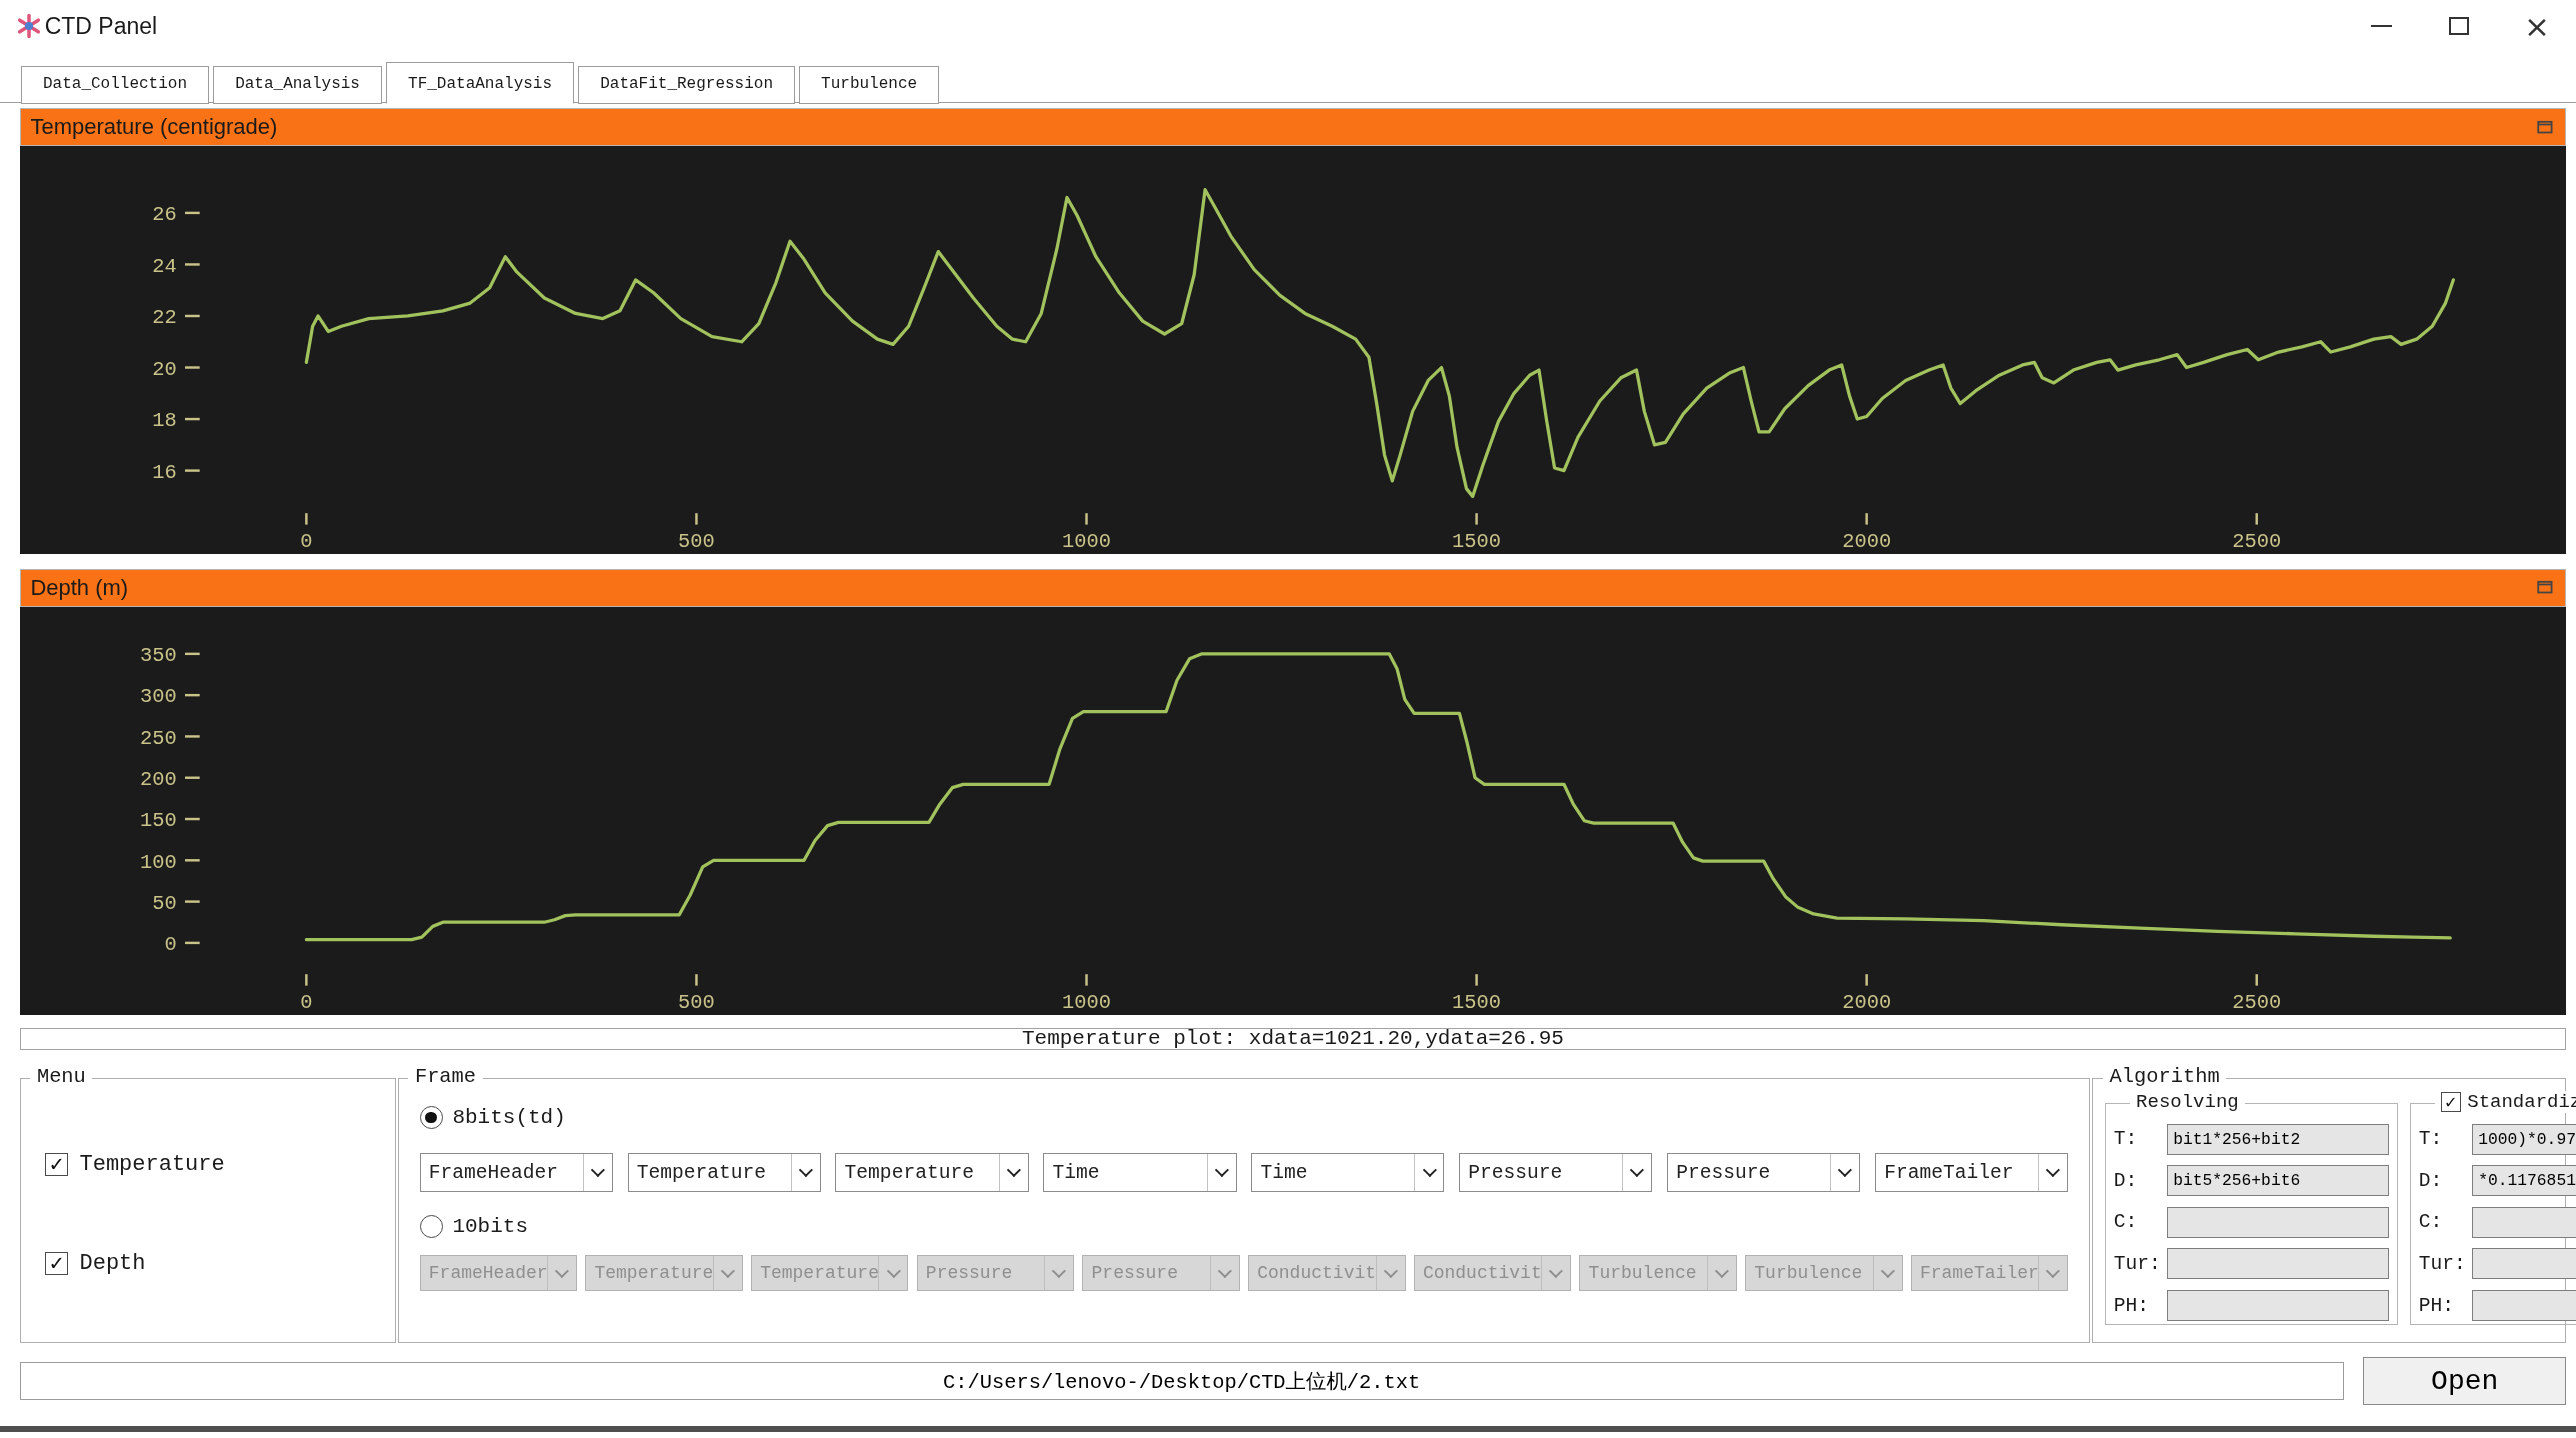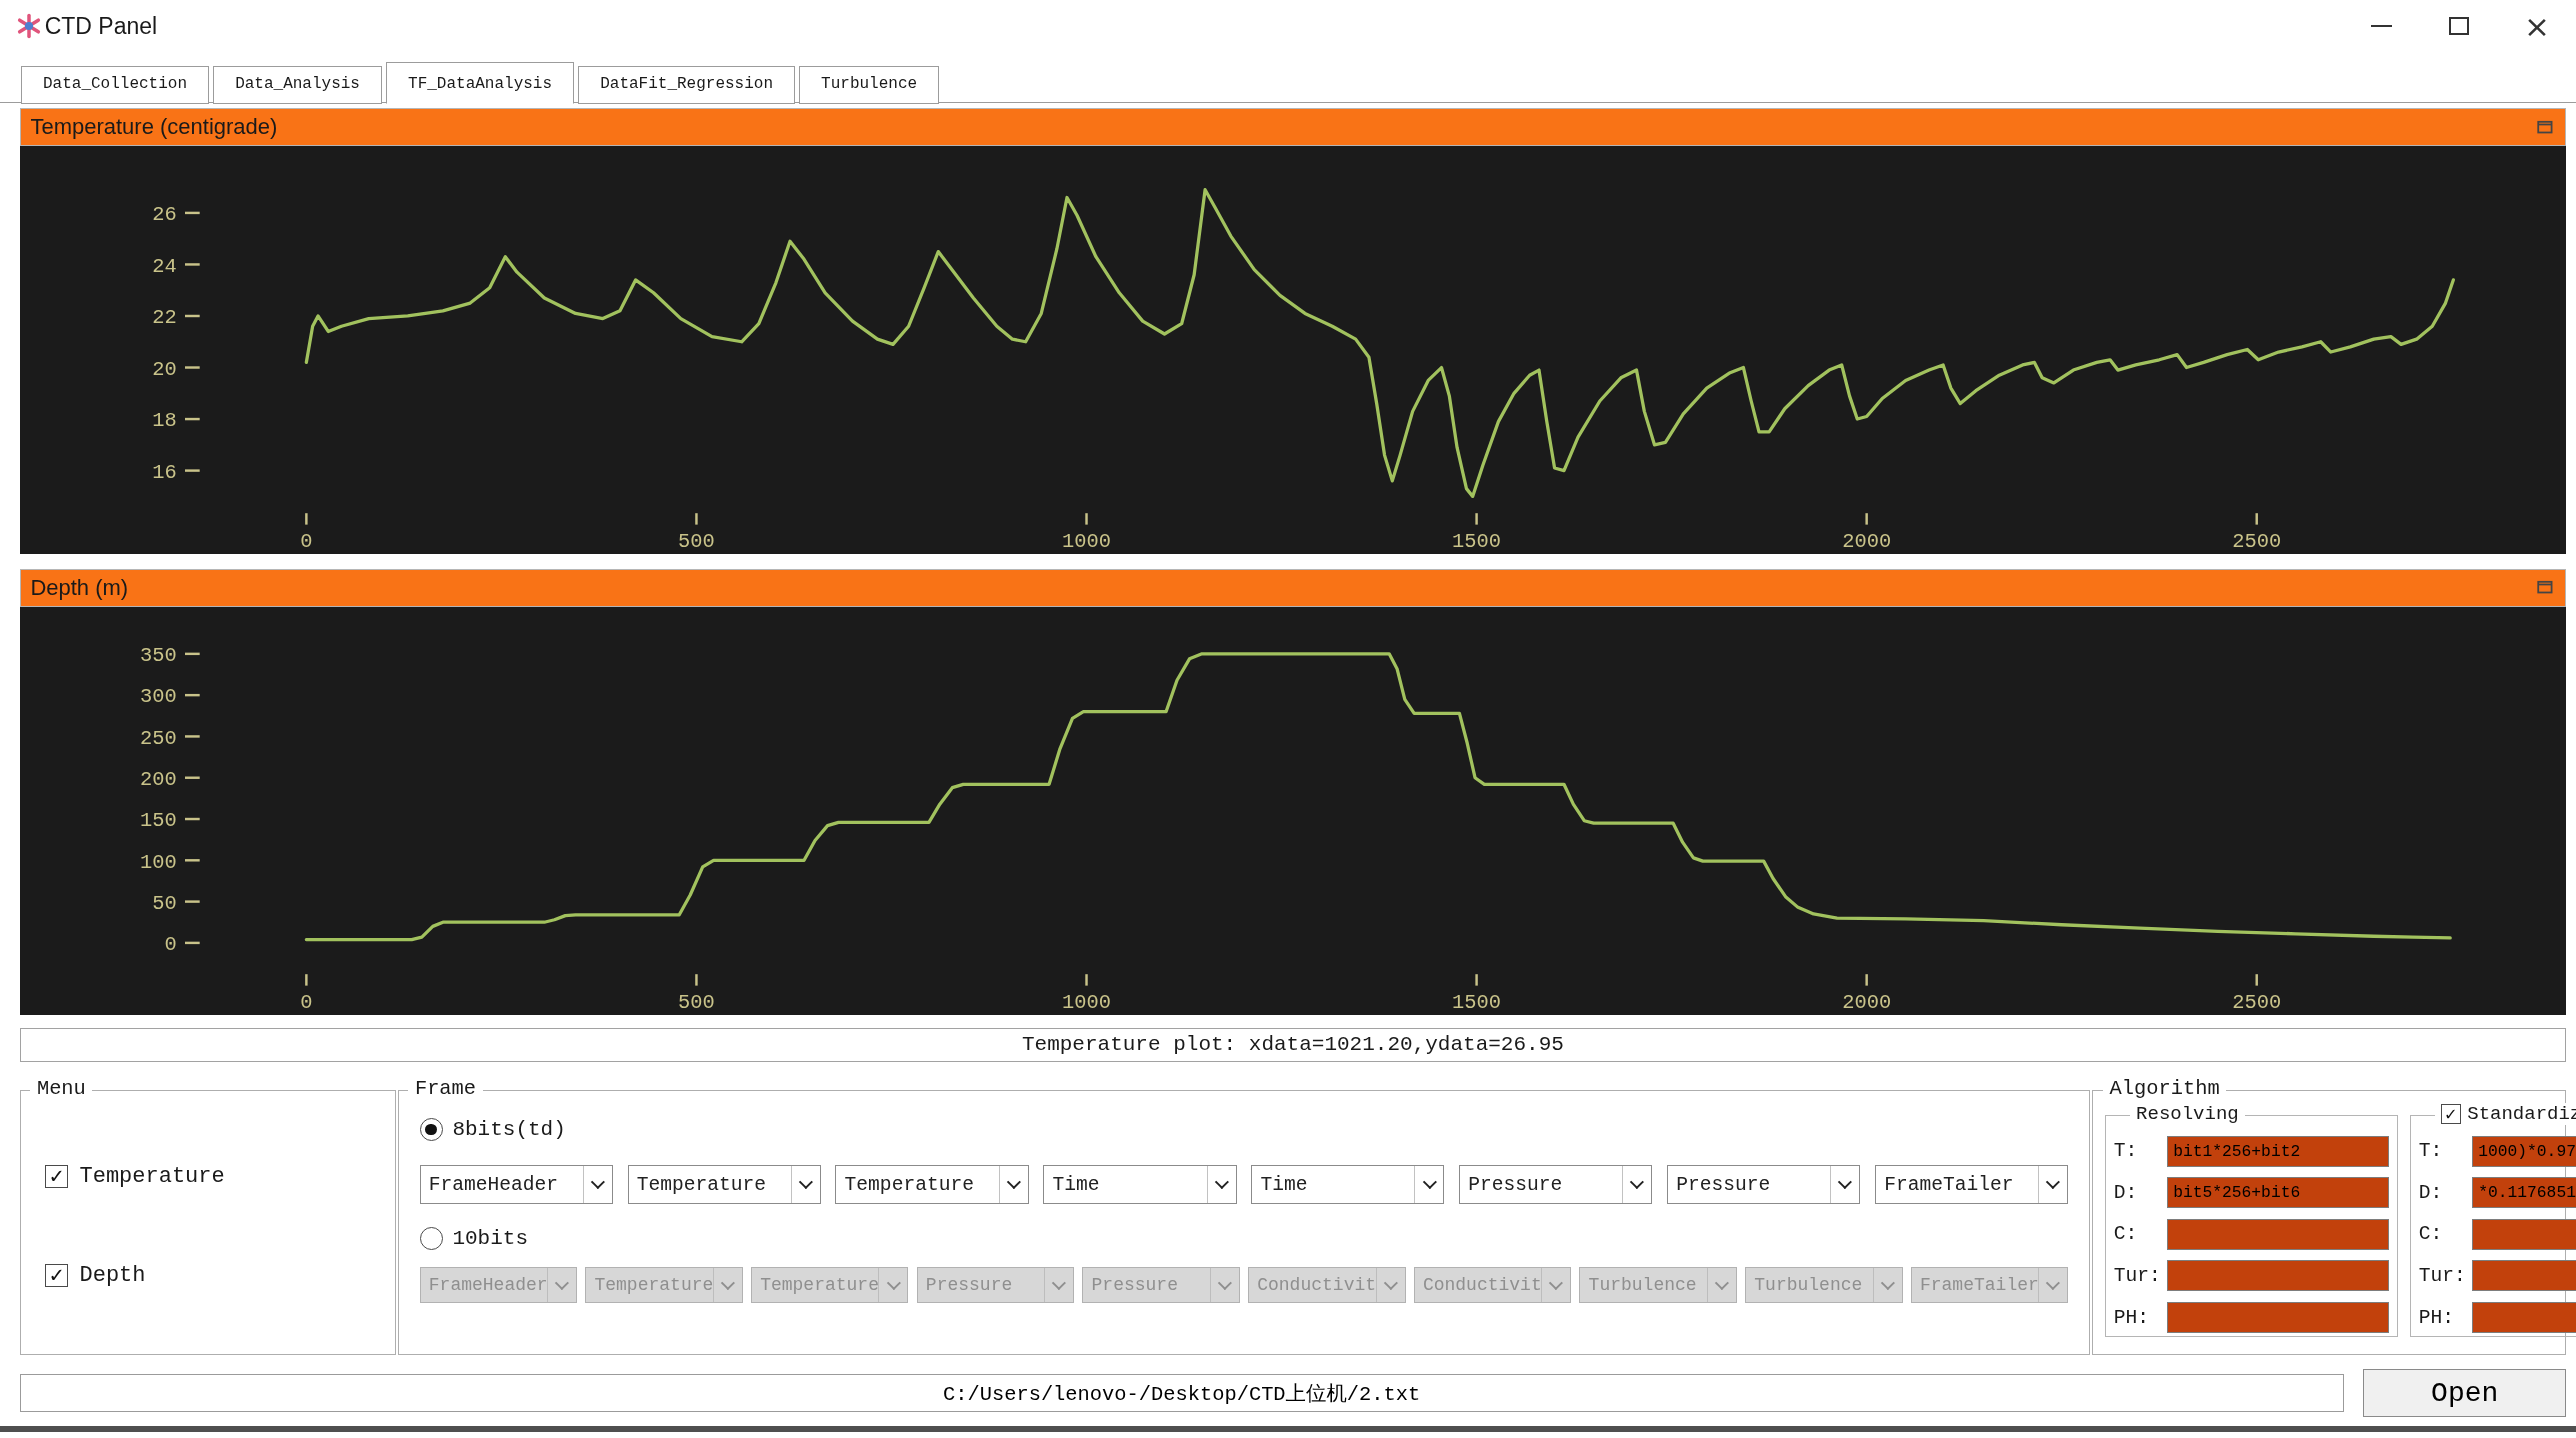--- a/index.html
+++ b/index.html
@@ -26,21 +26,21 @@
   
   .main { padding:4.9px 9.8px 0 19.6px; }
 
   .dock { margin-bottom:14.7px; }
   .dock-header { height:38px; background:#f97316; border:1.6px solid #b6b6b6; display:flex; align-items:center;
                  padding:0 9.8px; font-family:"Liberation Sans", sans-serif; font-size:22px;text-align:right; }
   .dock-float { margin-left:auto; display:inline-flex; cursor:default; }
   .chart-wrap { background:#1b1b1b; height:408px; width:100%; }
   .chart-wrap svg { width:100%; height:100%; display:block; }
 
-  .status-bar { border:1.6px solid #a2a2a2; height:34px; margin-top:13px; background:#ffffff;
+  .status-bar { border:1.6px solid #a2a2a2; height:22px; margin-top:13px; background:#ffffff;
                 display:flex; align-items:center; justify-content:center; font-size:21px; }
 
   
   .groups { display:flex; gap:2px; margin-top:28px; height:265px; }
   .groupbox { border:1.6px solid #aeaeae; position:relative; background:#ffffff; }
   .gtitle { position:absolute; top:-14px; left:9.8px; background:#ffffff; padding:0 6.5px; font-size:20.4px; }
   .menu-group { width:376px; }
   .frame-group { flex:1; }
   .algo-group { width:474px; }
 
@@ -68,21 +68,21 @@
   .chev { width:9.8px; height:9.8px; border-right:2.5px solid currentColor; border-bottom:2.5px solid currentColor;
           transform:rotate(45deg); margin-top:-4.9px; }
   .combo.disabled { background:#d7d7d7; color:#8f8f8f; border-color:#b2b2b2; }
   .combo.disabled .cb-arrow { border-left-color:#bdbdbd; }
 
   .algo-inner { display:flex; gap:11.4px; padding:24.5px 11.4px 0; height:100%; }
   .subgroup { flex:1; border:1.6px solid #b5b5b5; position:relative; padding:19.6px 8.2px 8.2px; height:222px; }
   .subgroup .gtitle { top:-13px; left:24px; font-size:19px; display:flex; align-items:center; gap:6.5px; white-space:nowrap; }
   .field-row { display:flex; align-items:center; gap:6.5px; margin-bottom:10.6px; font-size:19.6px; }
   .flabel { width:47px; flex:0 0 auto; }
-  .field-input { flex:1; min-width:0; height:31px; border:1.6px solid #7d7d7d; background:#c2410c;
+  .field-input { flex:1; min-width:0; height:31px; border:1.6px solid #7d7d7d; background:#e5e5e5;
                  font-family:"Liberation Mono", monospace; font-size:16.3px; padding:0 4.9px; }
 
   
   .path-row { display:flex; gap:19.6px; margin-top:14.7px; align-items:center; }
   .path-field { flex:1; height:38px; border:1.6px solid #9b9b9b; background:#fff; text-align:center;
                 font-family:"Liberation Mono", monospace; font-size:20.4px; }
   .open-btn { width:203px; height:48px; border:1.6px solid #8a8a8a; background:#f0f0f0;
               font-family:"Liberation Mono", monospace; font-size:28px; cursor:default; }
 
   .bottom-strip { position:absolute; left:0; right:0; bottom:6.5px; height:5.7px; background:#4f4f4f; }

